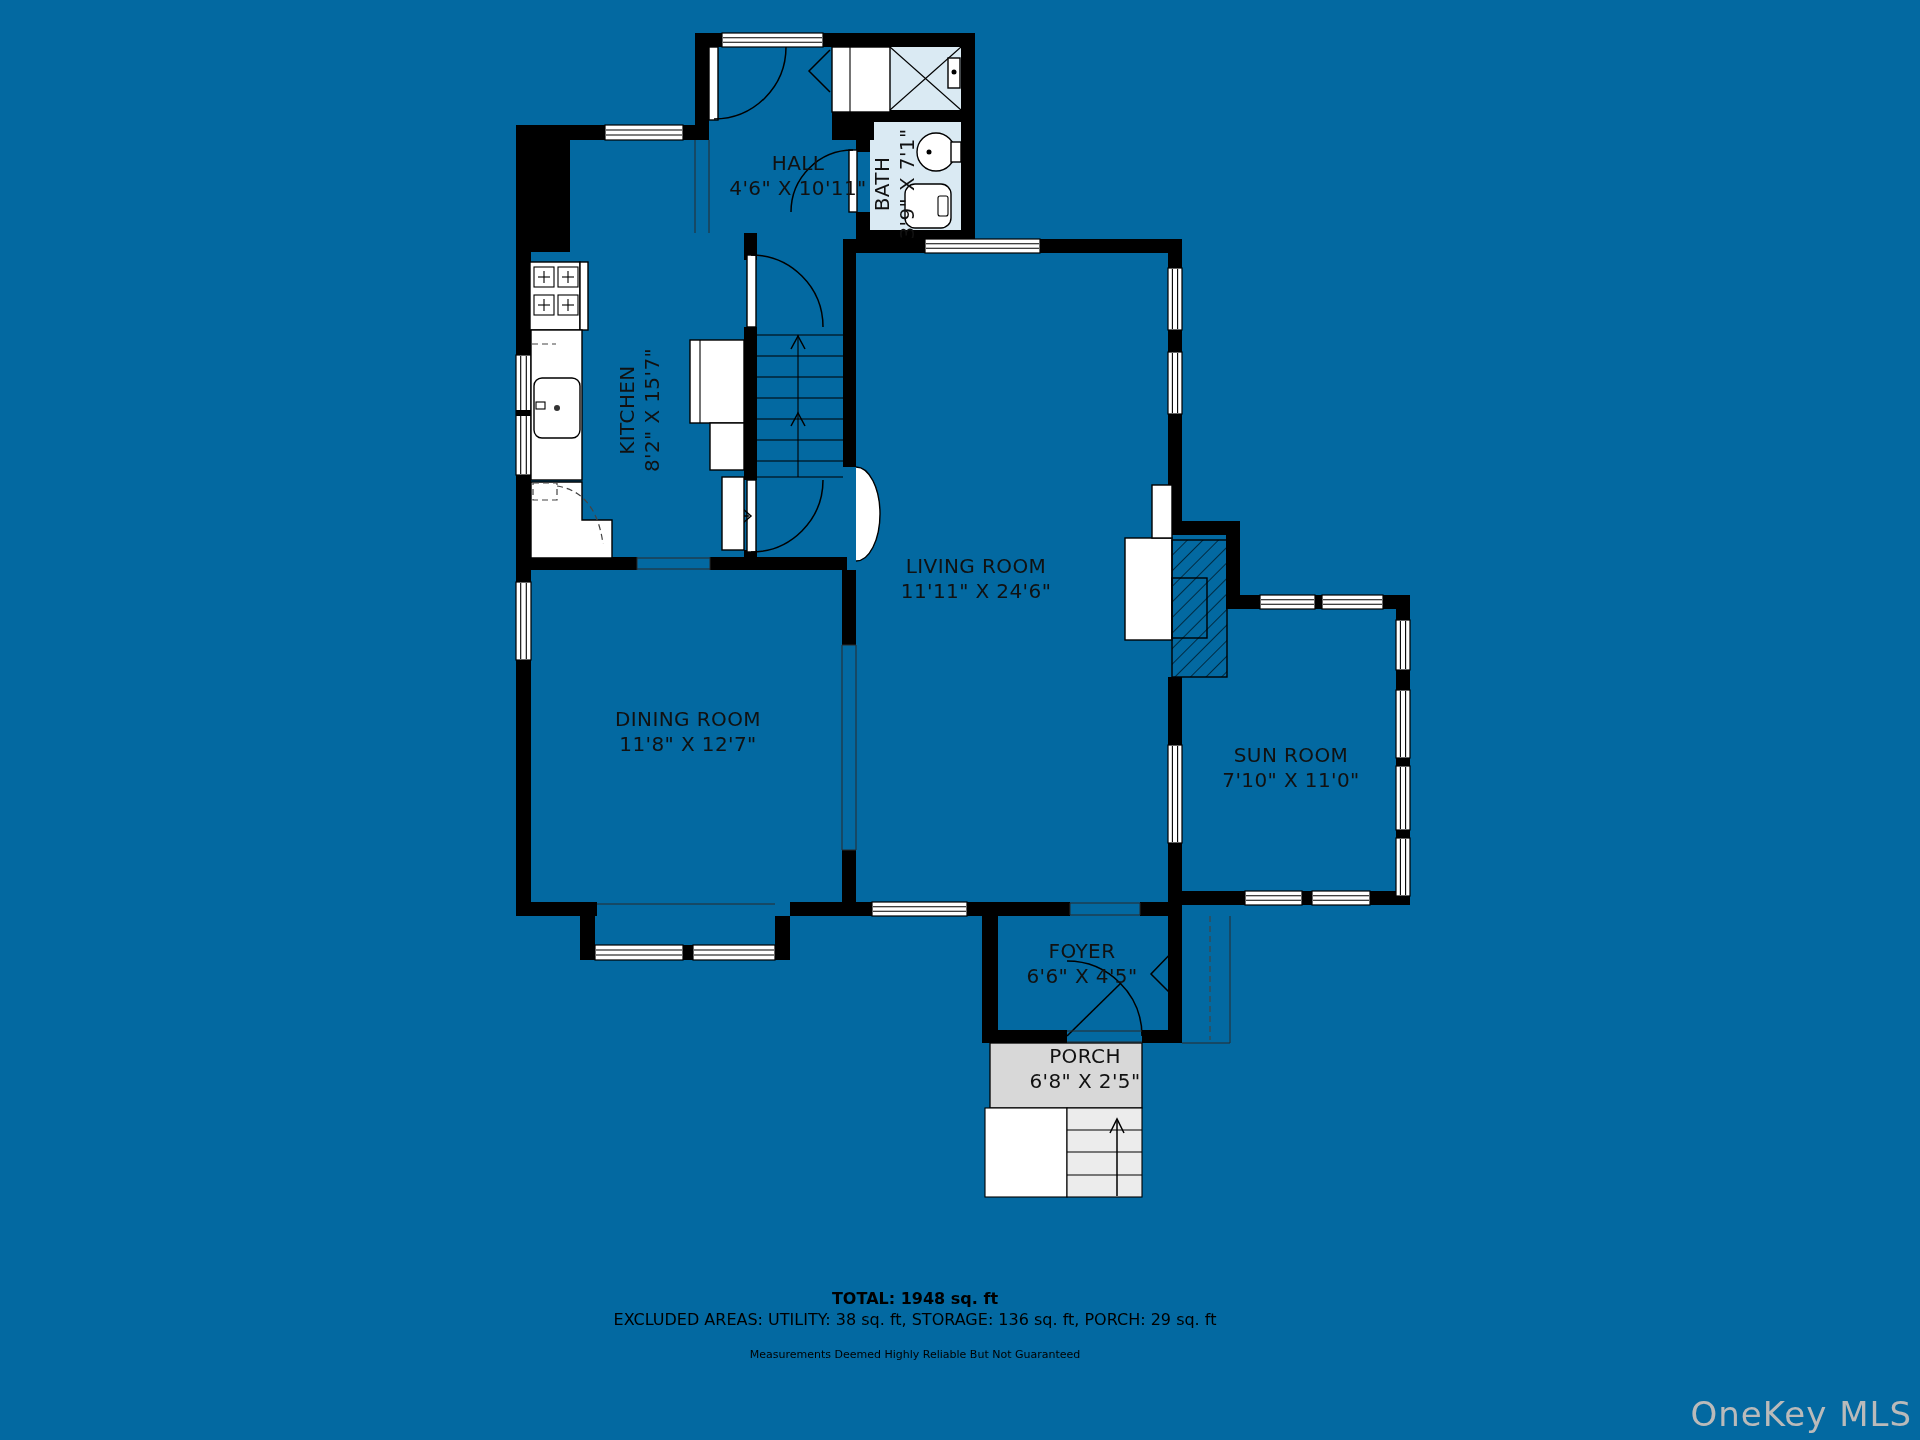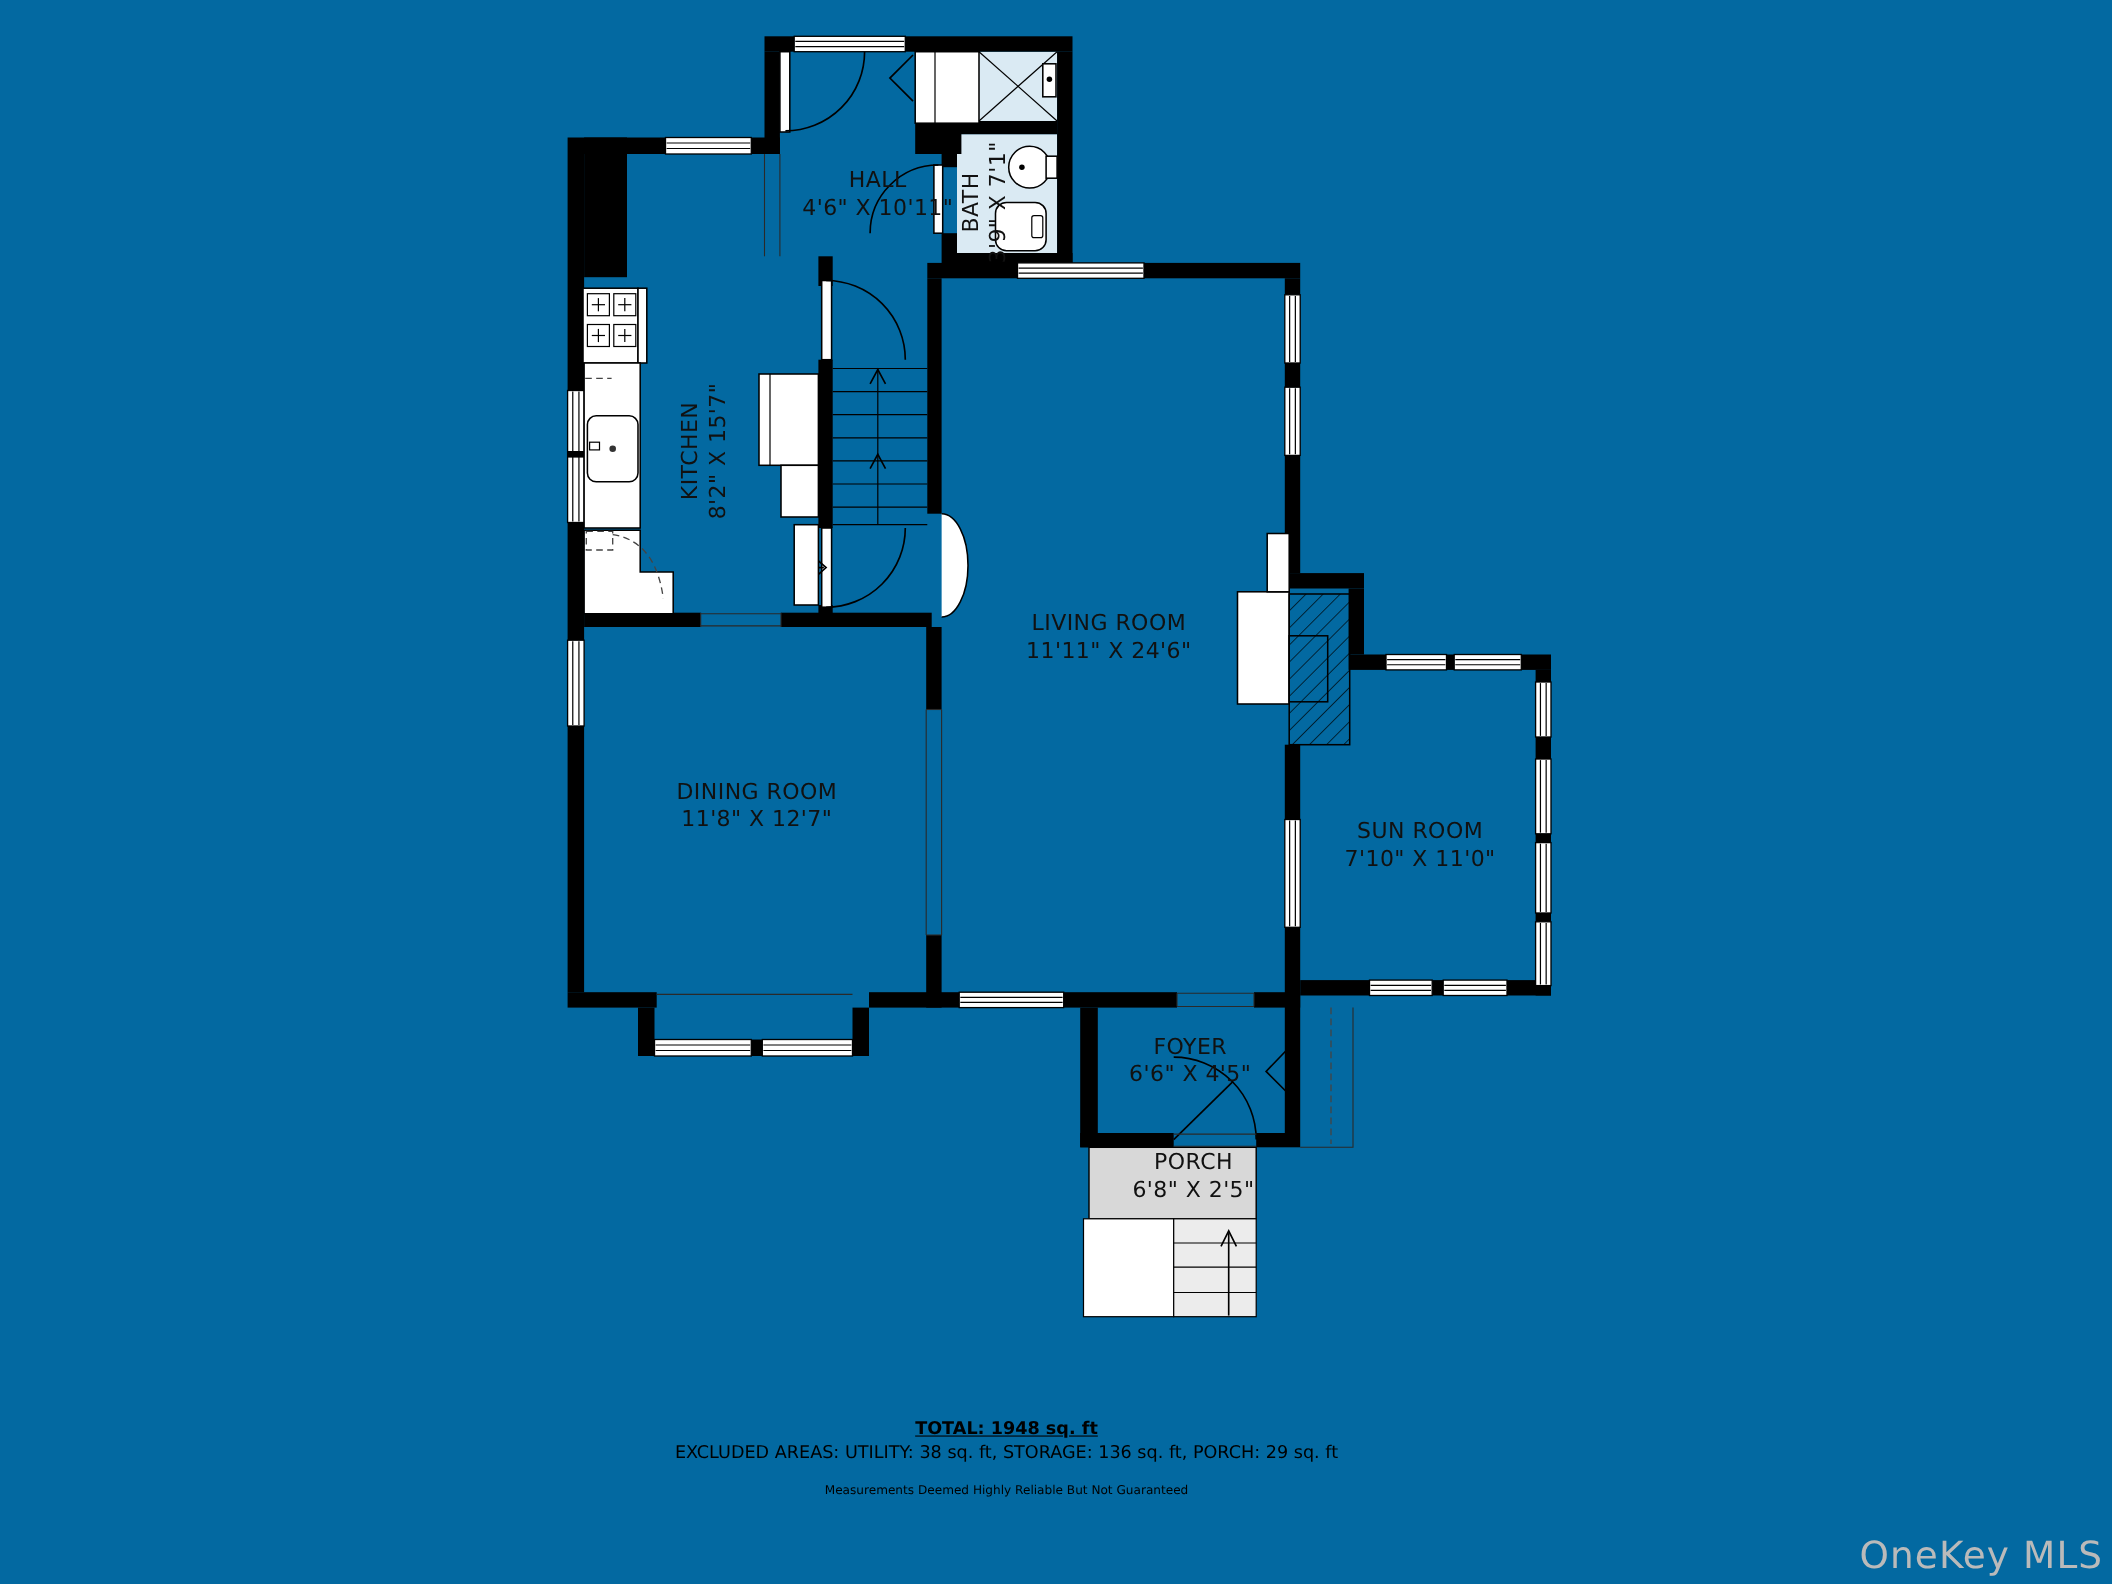--- a/index.html
+++ b/index.html
@@ -14,21 +14,21 @@
   .wl{stroke:#000;stroke-width:1.1;fill:none;}
   .lite{stroke:#2a2a2a;stroke-width:1;fill:none;}
   .dash{fill:none;stroke:#444;stroke-width:1.2;stroke-dasharray:6 4;}
   
   .room-label{position:absolute;transform:translate(-50%,-50%);text-align:center;
       font-size:20px;line-height:25px;letter-spacing:.4px;color:#111;white-space:nowrap;}
   .room-label.rot{transform:translate(-50%,-50%) rotate(-90deg);}
   
   .summary{position:absolute;left:315px;top:1288px;width:1200px;text-align:center;
       font-size:16px;line-height:21px;color:#000;}
-  .summary .total{font-weight:bold;text-decoration:underline;}
+  .summary .total{font-weight:bold;}
   .summary .disclaimer{margin-top:14px;font-size:11px;}
   .watermark{position:absolute;right:8px;bottom:6px;font-size:34px;color:#bababa;
       letter-spacing:1px;}
 </style>
 </head>
 <body>
 
 <div class="page">
 
 <svg class="plan-svg" width="1920" height="1440" viewBox="0 0 1920 1440">
@@ -307,21 +307,21 @@
   <div>4'6" X 10'11"</div>
 </div>
 <div class="room-label rot" style="left:895px;top:184px;">
   <div>BATH</div>
   <div>3'9" X 7'1"</div>
 </div>
 <div class="room-label rot" style="left:640px;top:410px;">
   <div>KITCHEN</div>
   <div>8'2" X 15'7"</div>
 </div>
-<div class="room-label" style="left:1008px;top:579px;">
+<div class="room-label" style="left:976px;top:579px;">
   <div>LIVING ROOM</div>
   <div>11'11" X 24'6"</div>
 </div>
 <div class="room-label" style="left:688px;top:732px;">
   <div>DINING ROOM</div>
   <div>11'8" X 12'7"</div>
 </div>
 <div class="room-label" style="left:1291px;top:768px;">
   <div>SUN ROOM</div>
   <div>7'10" X 11'0"</div>

